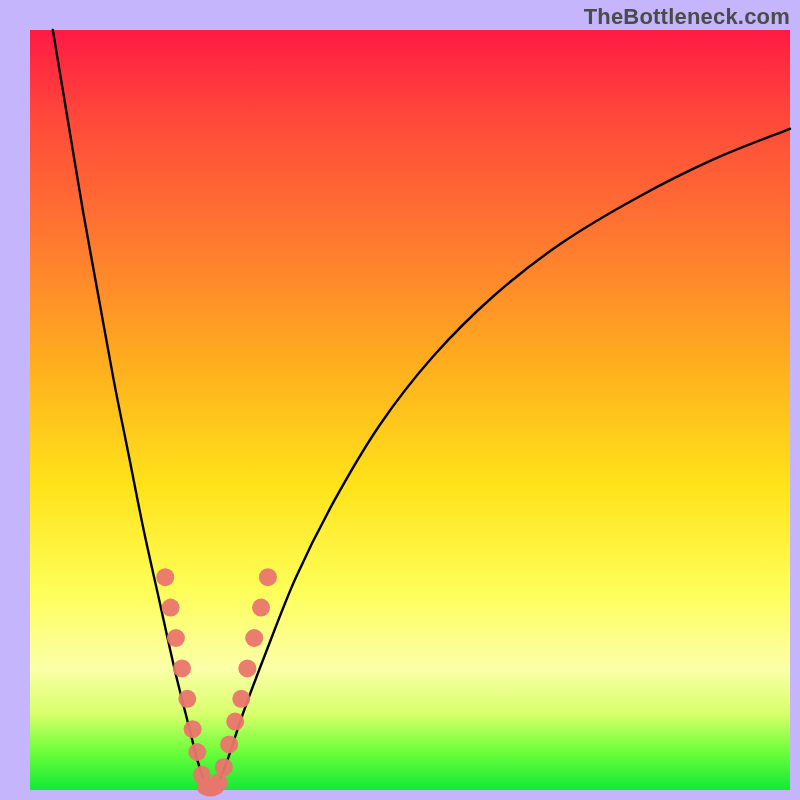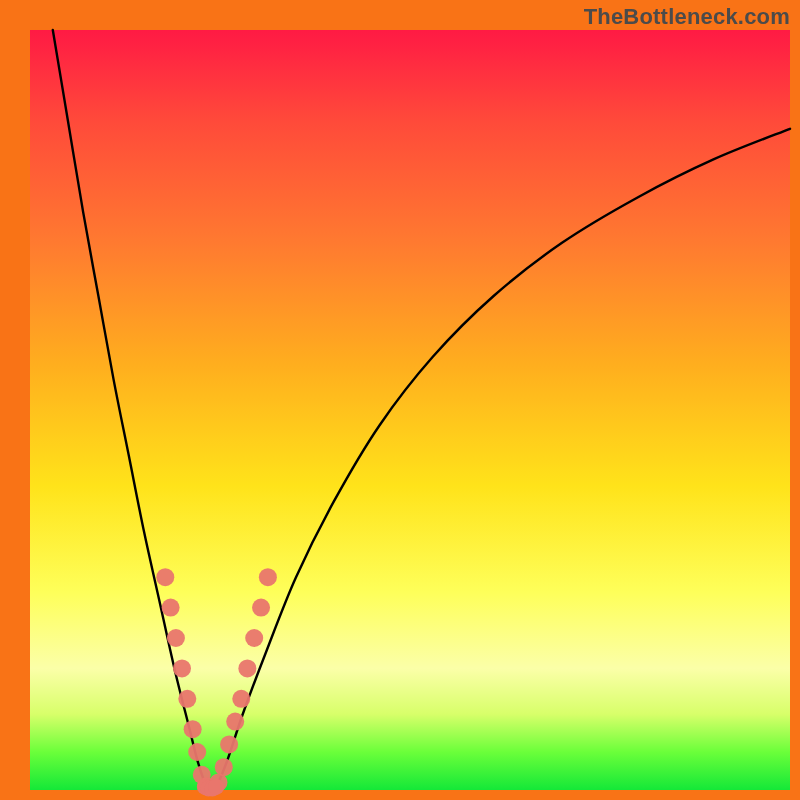--- a/index.html
+++ b/index.html
@@ -8,21 +8,21 @@
     width: 800px;
     height: 800px;
     overflow: hidden;
     background: #000;
     font-family: Arial, Helvetica, sans-serif;
   }
   .frame {
     position: relative;
     width: 800px;
     height: 800px;
-    background: #f97316;
+    background: #c4b5fd;
   }
   .plot-area {
     position: absolute;
     left: 30px;
     top: 30px;
     width: 760px;
     height: 760px;
     
     background: linear-gradient(
       to bottom,

